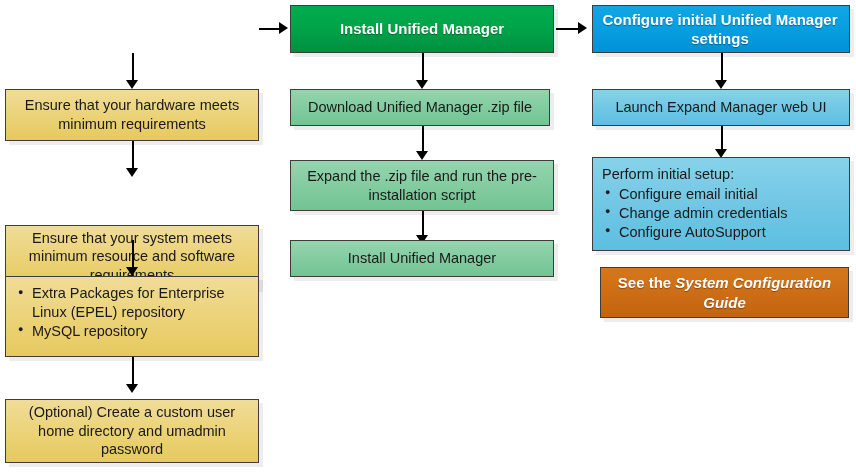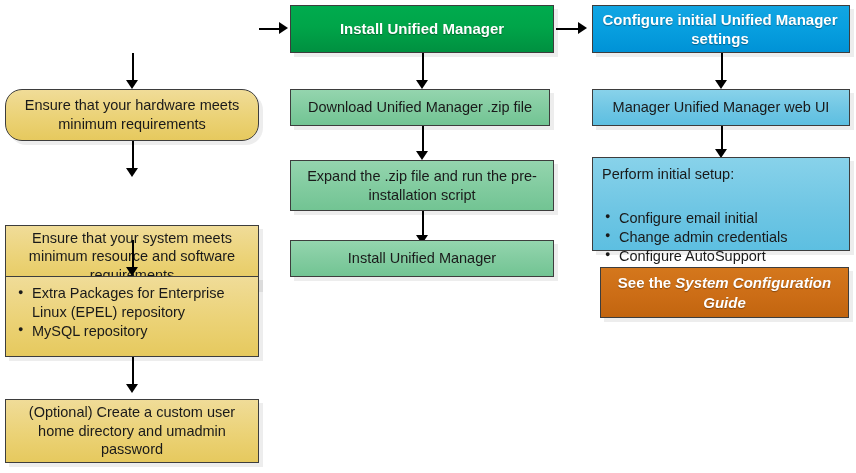--- a/index.html
+++ b/index.html
@@ -125,21 +125,21 @@
 <body>
 
 <div id="diagram">
 
   <div class="col col-1">
 
 
     <div class="vline" style="left:127px; top:53px; height:32px;"></div>
     <div class="varrow" style="left:121px; top:80px;"></div>
 
-    <div class="node body-gold" style="left:0px; top:89px; width:254px; height:52px;border-radius:17px;">
+    <div class="node body-gold" style="left:0px; top:89px; width:254px; height:52px;">
       <span>Ensure that your hardware meets minimum requirements</span>
     </div>
 
     <div class="vline" style="left:127px; top:141px; height:32px;"></div>
     <div class="varrow" style="left:121px; top:168px;"></div>
 
     <div class="node body-gold" style="left:0px; top:177px; width:254px; height:63px;margin-top:48px;">
       <span>Ensure that your system meets minimum resource and software requirements</span>
     </div>
 
@@ -198,27 +198,27 @@
   <div class="col col-3">
 
     <div class="node header hdr-blue" style="left:0px; top:5px; width:258px; height:48px;padding-left:6px;">
       <span>Configure initial Unified Manager settings</span>
     </div>
 
     <div class="vline" style="left:129px; top:53px; height:32px;"></div>
     <div class="varrow" style="left:123px; top:80px;"></div>
 
     <div class="node body-blue" style="left:0px; top:89px; width:258px; height:37px;">
-      <span>Manager Unified Manager web UI</span>
+      <span>Launch Expand Manager web UI</span>
     </div>
 
     <div class="vline" style="left:129px; top:126px; height:28px;"></div>
     <div class="varrow" style="left:123px; top:149px;"></div>
 
-    <div class="node body-blue listbox" style="left:0px; top:157px; width:258px; height:94px;gap:24px;">
+    <div class="node body-blue listbox" style="left:0px; top:157px; width:258px; height:94px;">
       <span class="lead">Perform initial setup:</span>
       <ul>
         <li>Configure email initial</li>
         <li>Change admin credentials</li>
         <li>Configure AutoSupport</li>
       </ul>
     </div>
 
     <div class="node header body-orange" style="left:8px; top:267px; width:249px; height:51px;">
       <span><span>See the </span><span class="italic">System Configuration Guide</span></span>

